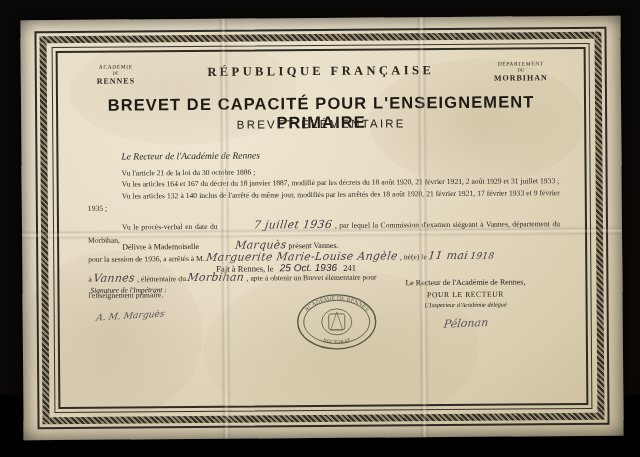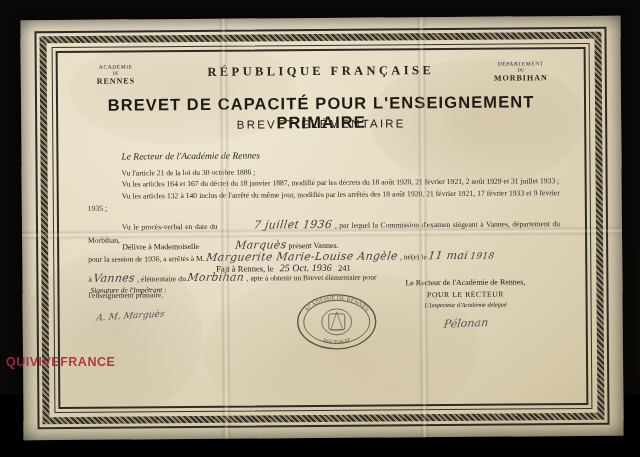--- a/index.html
+++ b/index.html
@@ -178,21 +178,21 @@
   }
   .delivre .t { text-indent: 34px; display: block; }
 
   .faita {
     position: absolute;
     left: 150px;
     top: 206px;
     font-size: 8.6px;
   }
   .faita .date {
-    font-family: Liberation Serif, serif;
+    font-family: Liberation Sans, sans-serif;
     font-style: italic;
     font-size: 10px;
     margin: 0 4px;
     color: #2c2833;
   }
 
   .sig-left {
     position: absolute;
     left: 24px;
     top: 228px;
@@ -370,14 +370,13 @@
         </svg>
       </div>
 
     </div>
 
     <div class="fold fold-a"></div>
     <div class="fold fold-b"></div>
     <div class="fold-h"></div>
   </div>
 
-  <div class="watermark">QUIVIVEFRANCE</div>
 </div>
 
 </body></html>

